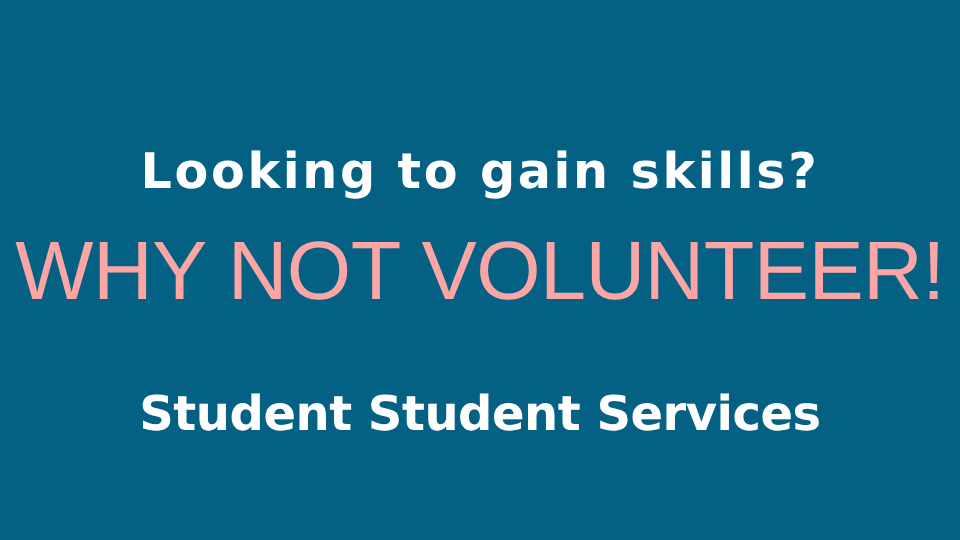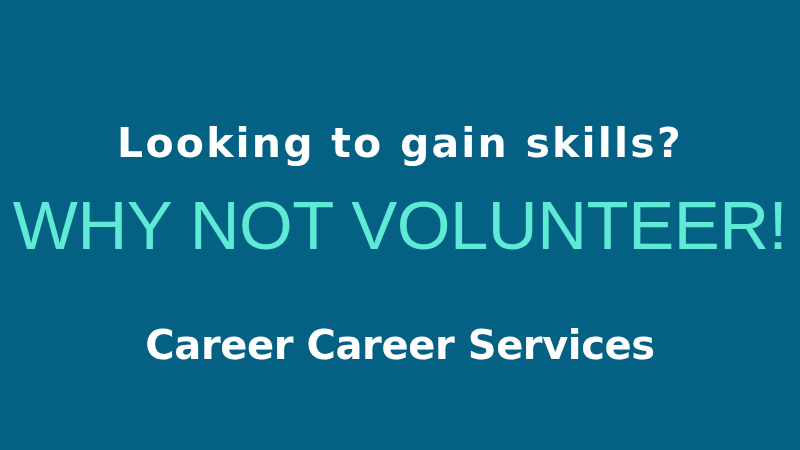--- a/index.html
+++ b/index.html
@@ -89,19 +89,19 @@
   }
 </style>
 </head>
 <body>
 
 <div id="banner" style="background: rgb(5, 97, 132); width: 800px; height: 450px;">
 
   <div class="upper-group">
     <div class="eyebrow" style="color: rgb(255, 255, 255);">Looking to gain skills?</div>
 
-    <div class="headline" style="color: #5eead4;">WHY NOT VOLUNTEER!</div>
+    <div class="headline" style="color: #fca5a5;">WHY NOT VOLUNTEER!</div>
   </div>
 
-  <div class="org-name" style="color: rgb(255, 255, 255);">Career Career Services</div>
+  <div class="org-name" style="color: rgb(255, 255, 255);">Student Student Services</div>
 
 
 </div>
 
 </body></html>

